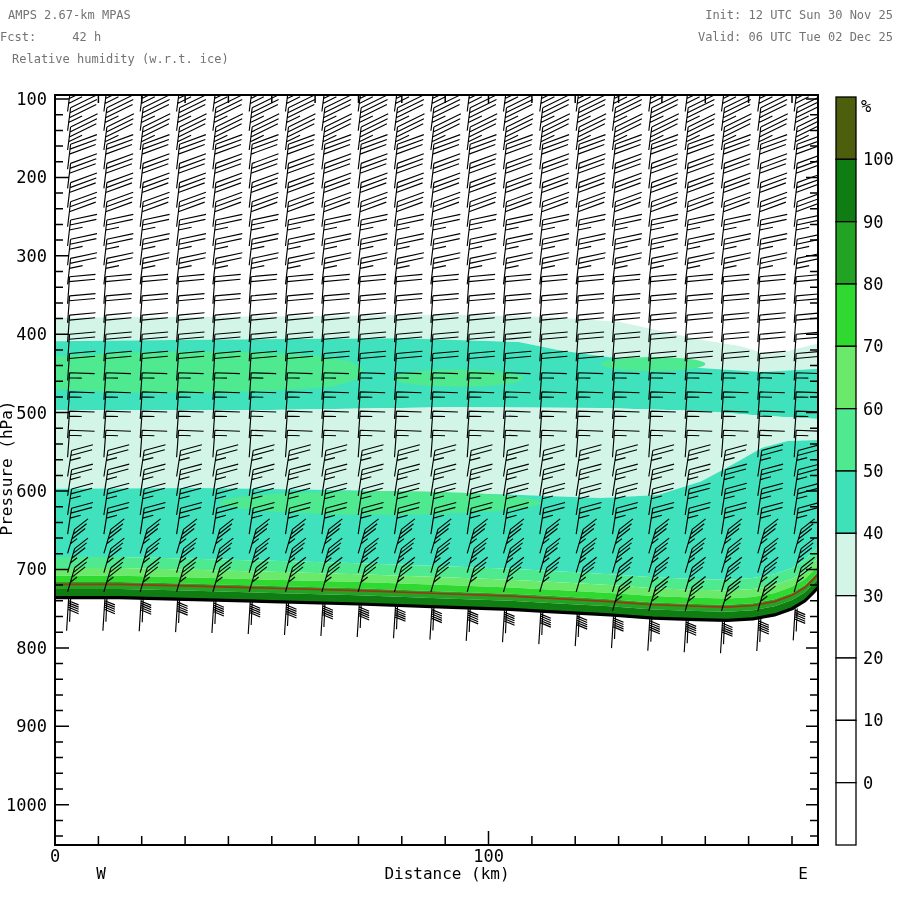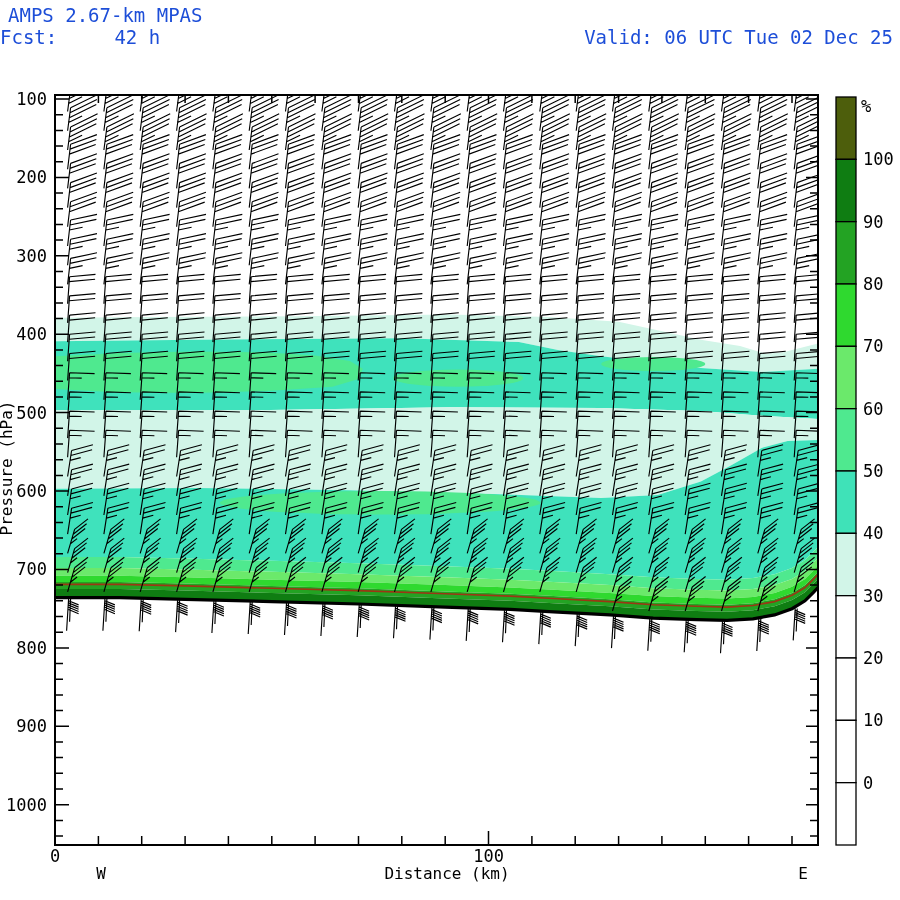--- a/index.html
+++ b/index.html
@@ -1,28 +1,30 @@
 <!DOCTYPE html>
 <html><head>
 <meta charset="utf-8">
 <style>
   html,body{margin:0;padding:0;background:#fff;width:900px;height:900px;overflow:hidden}
   #app{position:relative;width:900px;height:900px;background:#fff;
        font-family:"DejaVu Sans Mono",monospace;color:#000}
-  .hdr{position:absolute;font-size:19px;white-space:pre;color:#1d4ed8;line-height:18px}
+  .hdr{position:absolute;font-size:12px;white-space:pre;color:#737373;line-height:18px}
   svg{position:absolute;left:0;top:0}
   svg text{font-family:"DejaVu Sans Mono",monospace;fill:#000}
   .lbl{font-size:16px}
 </style>
 </head>
 <body>
 
 <div id="app">
   <div class="hdr" style="left:8px;top:6px">AMPS 2.67-km MPAS</div>
   <div class="hdr" style="left:0;top:28px">Fcst:     42 h</div>
+  <div class="hdr" style="left:12px;top:50px">Relative humidity (w.r.t. ice)</div>
+  <div class="hdr" style="right:7px;top:6px;text-align:right">Init: 12 UTC Sun 30 Nov 25</div>
   <div class="hdr" style="right:7px;top:28px;text-align:center">Valid: 06 UTC Tue 02 Dec 25</div>
 
   <svg id="chart" width="900" height="900">
     <g id="render-root">
         <defs>
           <clipPath id="plotclip">
             <rect x="55" y="95" width="763" height="750"></rect>
           </clipPath>
         </defs>
         <g clip-path="url(#plotclip)">

